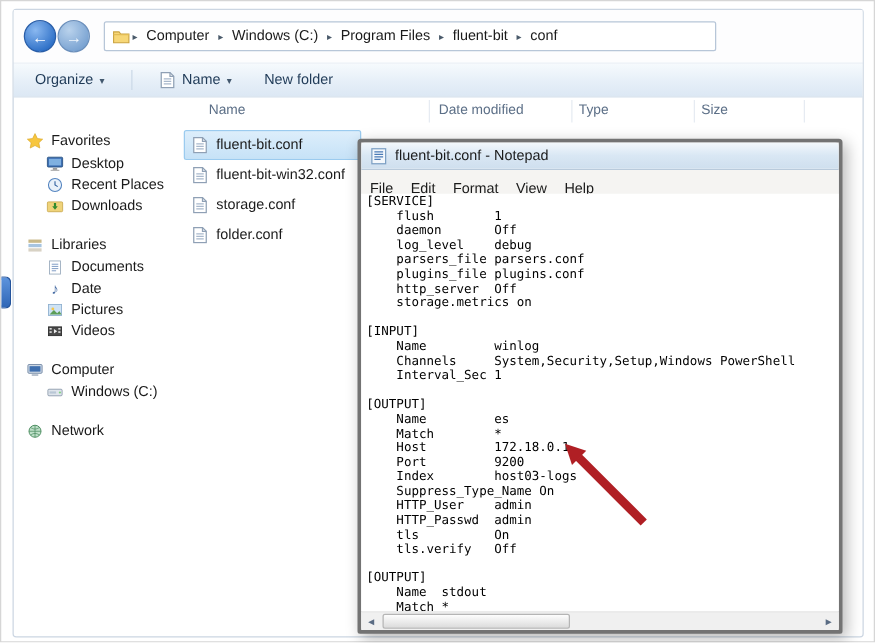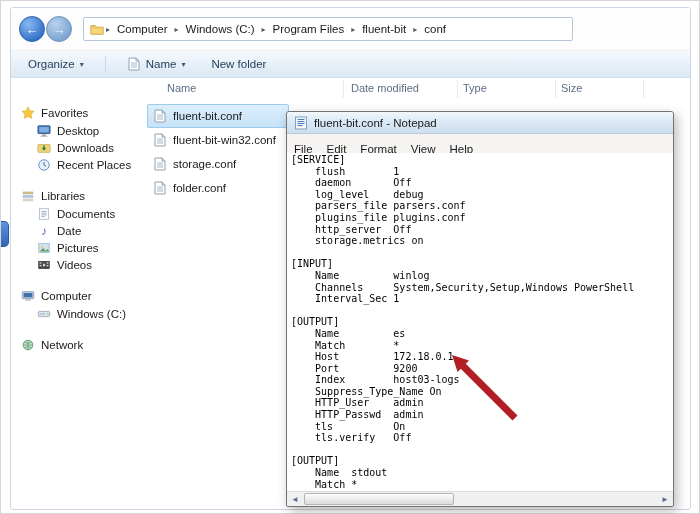--- a/index.html
+++ b/index.html
@@ -55,21 +55,21 @@
     font-size:11.5px; width:142px; border:1px solid transparent; border-radius:2px; }
   .frow.selected { background:linear-gradient(#ddeefb,#c6e2f7); border-color:#9bcbef; }
   .frow .ic svg { width:12px; height:14px; }
 
   .side-tab { position:absolute; left:0; top:220px; width:8px; height:26px;
     background:linear-gradient(#5d94dd,#2f66b6); border:1px solid #24549c; border-left:none;
     border-radius:0 5px 5px 0; }
 
   
   .notepad { position:absolute; left:285px; top:110px; width:388px; height:396px;
-    background:#fff; border:1px solid #737373; border-radius:3px 3px 2px 2px;
+    background:#fff; border:3px solid #737373; border-radius:3px 3px 2px 2px;
     box-shadow:3px 4px 12px rgba(0,0,0,.28); z-index:10; }
   .np-title { position:absolute; top:0; left:0; right:0; height:22px;
     background:linear-gradient(#f3f8fc,#d9e7f4 50%,#cfdfee);
     border-bottom:1px solid #b9cadb; border-radius:3px 3px 0 0;
     display:flex; align-items:center; gap:6px; padding:0 7px; font-size:11.5px; }
   .np-menu { position:absolute; top:22px; left:0; right:0; height:31px;
     background:#f5f4f2; border-bottom:1px solid #e4e2de;
     display:flex; align-items:center; font-size:11.5px; }
   .np-menu .mi { padding:1px 7px; }
   .np-content { position:absolute; top:41px; left:0; right:0; bottom:15px; margin:0;
@@ -165,35 +165,35 @@
                 <rect x="2.5" y="3.5" width="11" height="6" fill="#7fb0e0"></rect>
                 <rect x="6" y="12" width="4" height="1.5" fill="#8a8a8a"></rect>
                 <rect x="4" y="13.5" width="8" height="1" fill="#aaa"></rect>
               </svg>
           </span>
           <span>Desktop</span>
         </div>
         <div class="sb-item">
           <span class="ic">
             <svg viewBox="0 0 16 16">
+                <circle cx="8" cy="8" r="6" fill="#e8f1fa" stroke="#5585c0" stroke-width="1"></circle>
+                <path d="M8 4.5V8l2.5 1.5" stroke="#2f5f9e" stroke-width="1" fill="none"></path>
+              </svg>
+          </span>
+          <span>Recent Places</span>
+        </div>
+        <div class="sb-item">
+          <span class="ic">
+            <svg viewBox="0 0 16 16">
                 <rect x="1" y="4" width="14" height="9" rx="1" fill="#efd37a" stroke="#caa94f" stroke-width=".8"></rect>
                 <path d="M8 5v3.5" stroke="#2e8b2e" stroke-width="2"></path>
                 <path d="M5.5 8L8 11.2 10.5 8z" fill="#2e8b2e"></path>
               </svg>
           </span>
           <span>Downloads</span>
-        </div>
-        <div class="sb-item">
-          <span class="ic">
-            <svg viewBox="0 0 16 16">
-                <circle cx="8" cy="8" r="6" fill="#e8f1fa" stroke="#5585c0" stroke-width="1"></circle>
-                <path d="M8 4.5V8l2.5 1.5" stroke="#2f5f9e" stroke-width="1" fill="none"></path>
-              </svg>
-          </span>
-          <span>Recent Places</span>
         </div>
       </div>
 
       <div class="sb-sec">
         <div class="sb-head">
           <span class="ic">
             <svg viewBox="0 0 16 16">
                 <rect x="2" y="3" width="12" height="3" fill="#c9b98a"></rect>
                 <rect x="2" y="7" width="12" height="3" fill="#a7c4e0"></rect>
                 <rect x="2" y="11" width="12" height="3" fill="#d8d2c4"></rect>

